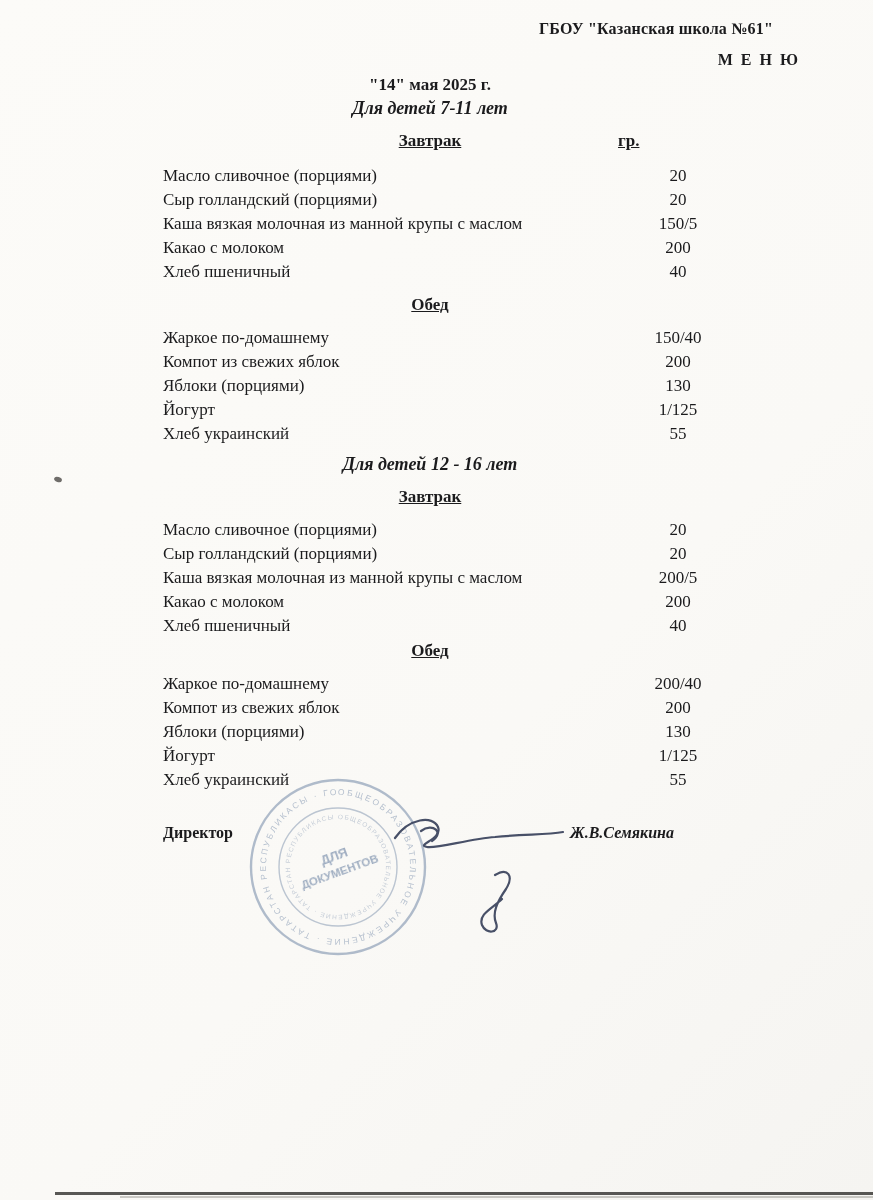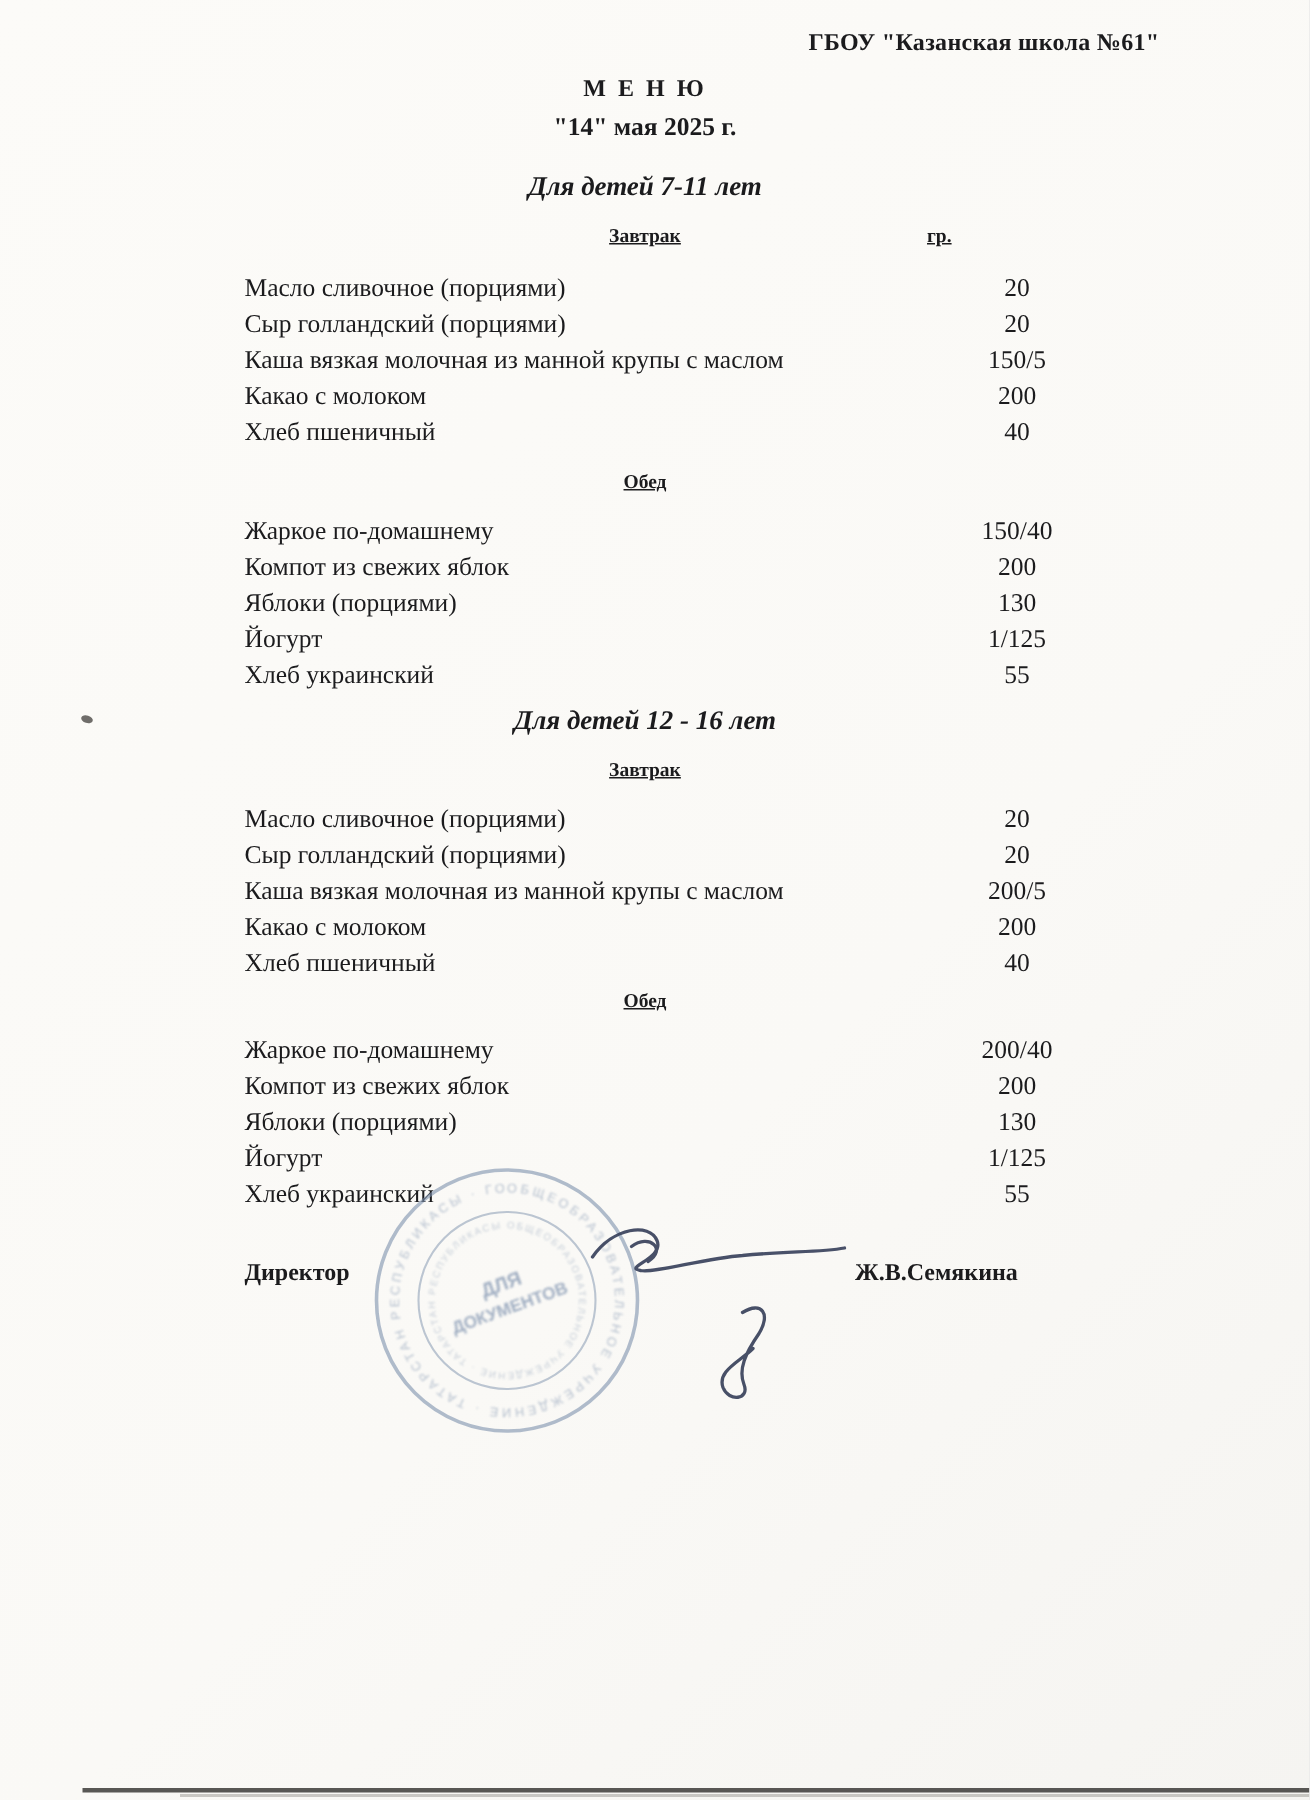--- a/index.html
+++ b/index.html
@@ -11,40 +11,40 @@
     background:linear-gradient(135deg,#fcfbf8 0%,#faf9f6 60%,#f5f4f1 100%);
     font-family:"Liberation Serif","DejaVu Serif",serif;
     color:#1b1b1d;
     overflow:hidden;
   }
   .school{
     position:absolute;top:20px;right:100px;
     font-weight:bold;font-size:16px;letter-spacing:.2px;
   }
   .content{position:absolute;left:60px;top:50px;width:740px;}
-  .menu-title{text-align:center;font-weight:bold;font-size:16px;letter-spacing:2px;line-height:20px;}
+  .menu-title{text-align:right;font-weight:bold;font-size:16px;letter-spacing:2px;line-height:20px;}
   .menu-date{text-align:center;font-weight:bold;font-size:17px;line-height:22px;margin-top:4px;}
-  .age-title{text-align:center;font-weight:bold;font-style:italic;font-size:18px;line-height:24px;margin-top:16px;}
-  .meal-header{position:relative;text-align:center;font-size:13px;line-height:26px;margin-top:8px;}
+  .age-title{text-align:center;font-weight:bold;font-style:italic;font-size:18px;line-height:24px;}
+  .meal-header{position:relative;text-align:center;font-size:17px;line-height:26px;margin-top:8px;}
   .meal-label{font-weight:bold;text-decoration:underline;}
   .grams-header{
     position:absolute;left:558px;top:0;width:120px;text-align:left;
     font-weight:bold;text-decoration:underline;
   }
   .items{margin-top:8px;}
   .items.first{margin-top:10px;}
   .row{display:flex;align-items:center;padding-right:62px;line-height:24px;font-size:17px;}
   .dish{flex:1;padding-left:103px;white-space:nowrap;}
   .grams{width:120px;text-align:center;}
   .meal-header.tight{margin-top:0;}
   .sig-block{margin-top:30px;}
   .sig-row{position:relative;line-height:22px;font-size:16px;height:22px;margin-top:10px;}
   .sig-row:first-child{margin-top:13px;}
   .role{padding-left:103px;font-weight:bold;}
-  .sig-name{position:absolute;left:510px;top:0;font-weight:bold;}
+  .sig-name{position:absolute;left:510px;top:0;font-weight:bold;font-style:italic;}
   .stamp{position:absolute;left:243px;top:772px;opacity:.85;}
   .signature{position:absolute;left:375px;top:800px;}
   .speck{
     position:absolute;left:54px;top:477px;width:8px;height:5px;
     background:#4c4a46;border-radius:50%;opacity:.8;transform:rotate(18deg);
   }
   .scan-edge-dark{position:absolute;left:55px;right:0;bottom:5px;height:3px;background:#2f2e2c;opacity:.8;}
   .scan-edge-light{position:absolute;left:120px;right:0;bottom:2px;height:2px;background:#a9a7a2;opacity:.6;}
 </style>
 </head>

